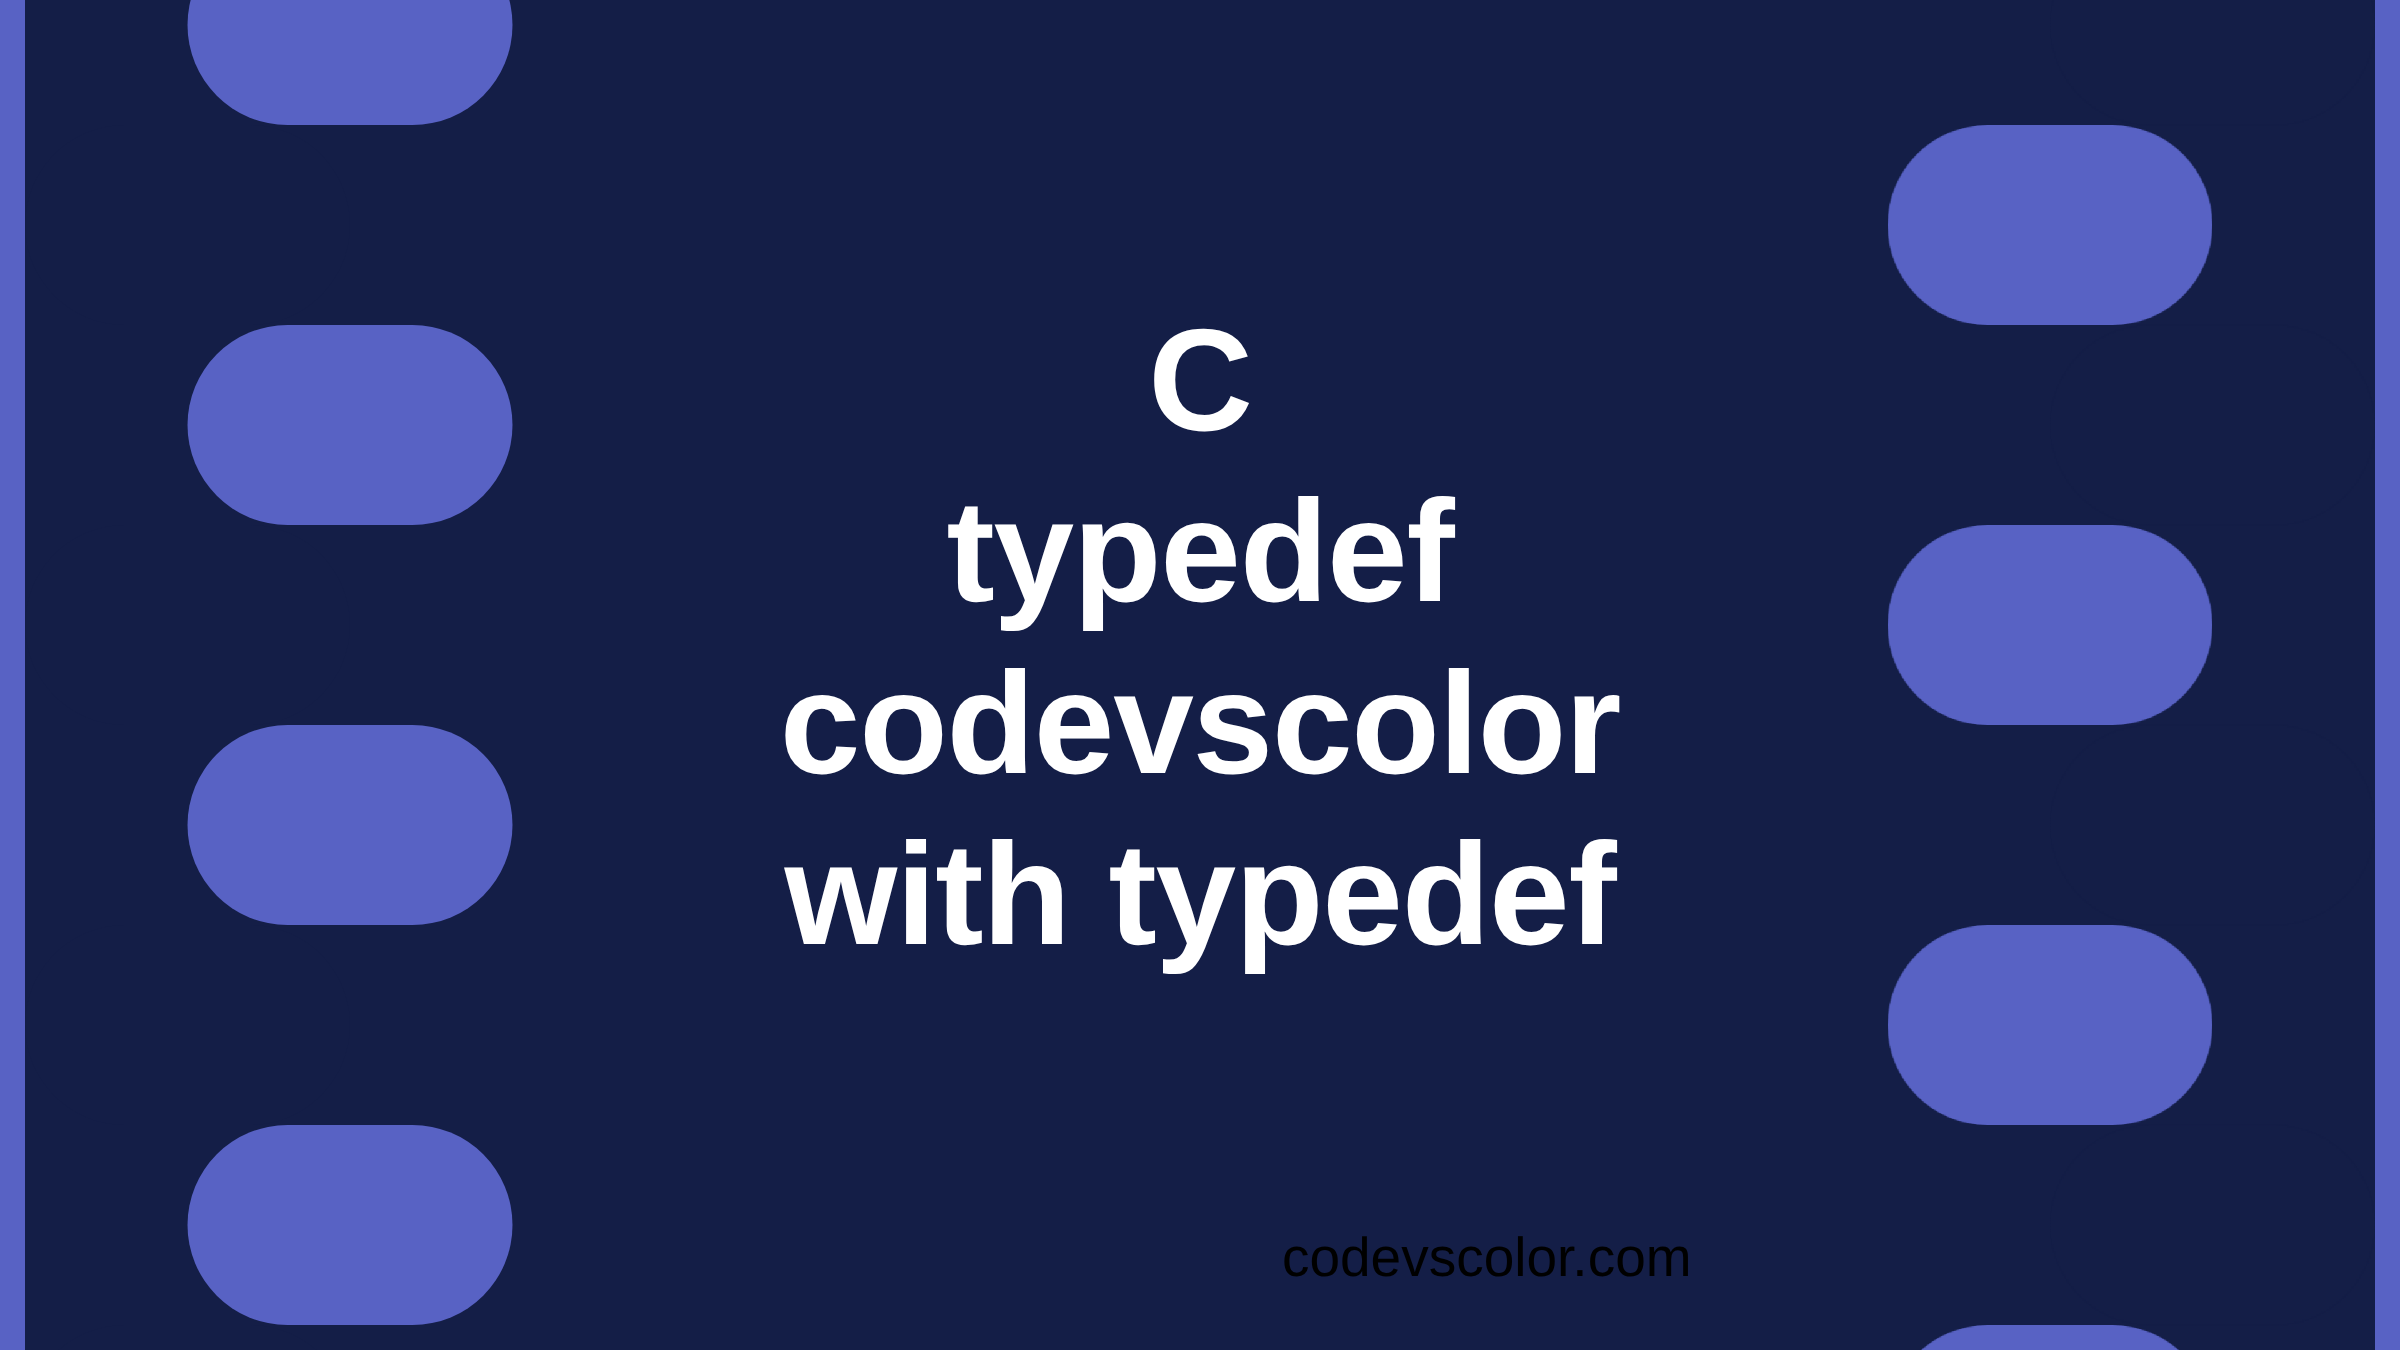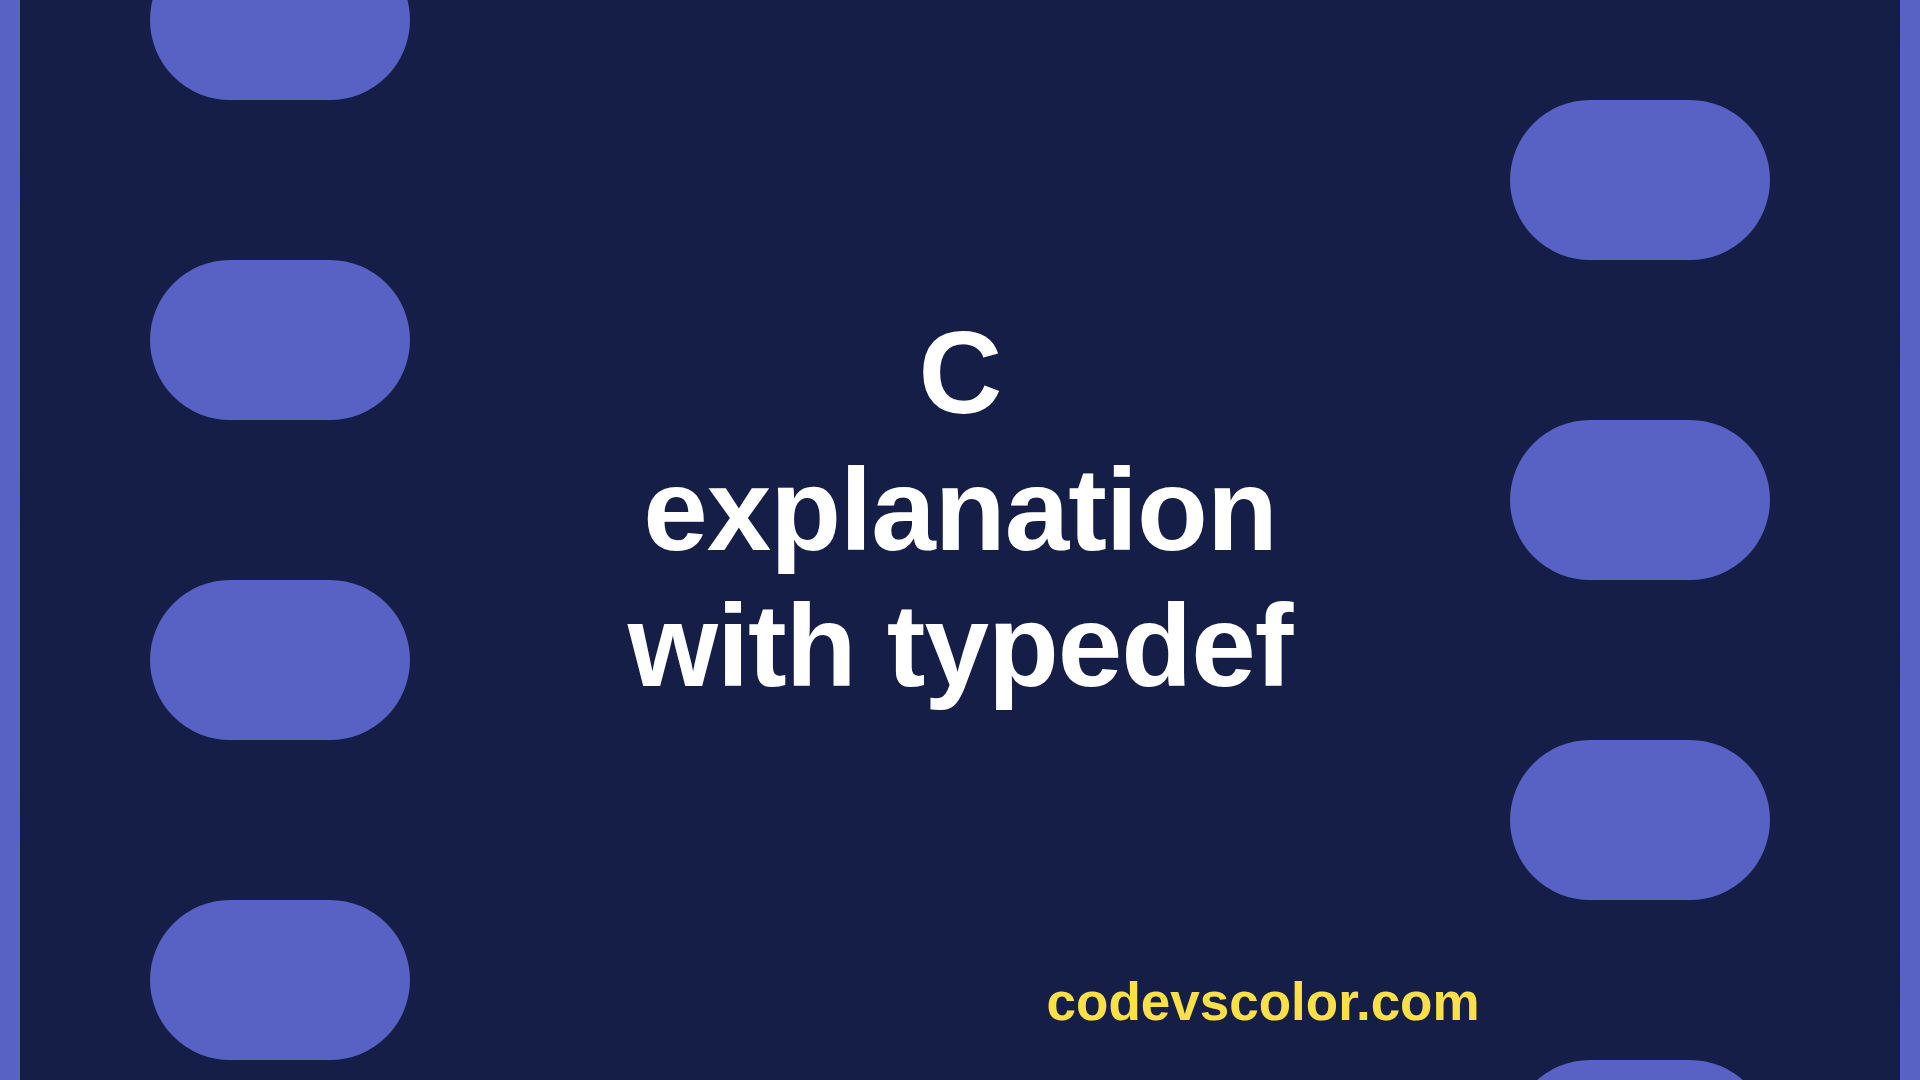--- a/index.html
+++ b/index.html
@@ -67,23 +67,23 @@
       font-size: 116px;
       font-weight: 700;
       line-height: 1.18;
       letter-spacing: -1px;
     }
     .watermark {
       position: absolute;
       bottom: 48px;
       left: 50%;
       transform: translateX(20%);
-      color: #fde047;
-      font-size: 53px;
-      font-weight: 700;
+      color: #000000;
+      font-size: 44px;
+      font-weight: 400;
     }
   </style>
 </head>
 <body>
 
 <div class="blob"></div>
 
 <div class="edge-left">
   <div class="dip r0"></div>
     <div class="bump r1"></div>
@@ -102,17 +102,18 @@
     <div class="dip r3"></div>
   <div class="bump r4"></div>
     <div class="dip r5"></div>
   <div class="bump r6"></div>
     <div class="dip r7"></div>
 </div>
 
 <div class="content">
   <div class="title">
     <div>C</div>
-    <div>explanation</div>
+    <div>typedef</div>
+    <div>codevscolor</div>
     <div>with typedef</div>
   </div>
   <div class="watermark">codevscolor.com</div>
 </div>
 
 </body></html>

